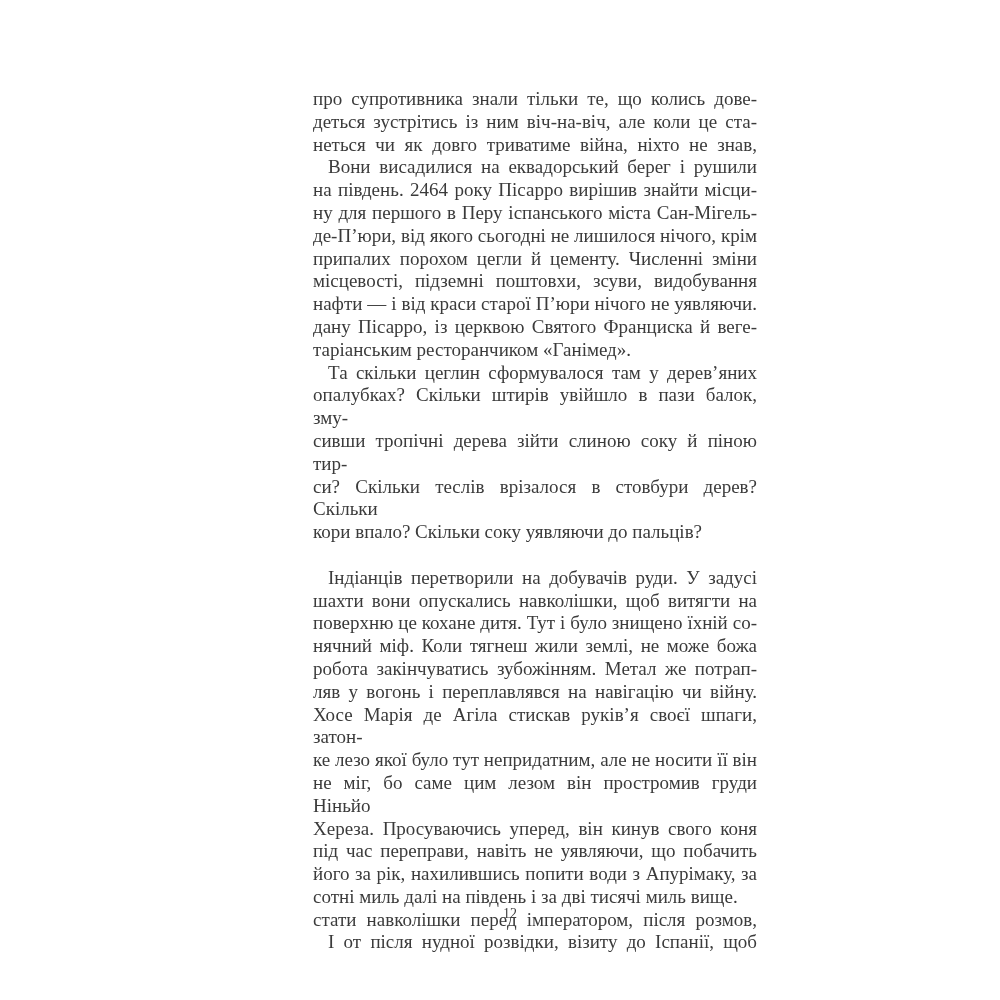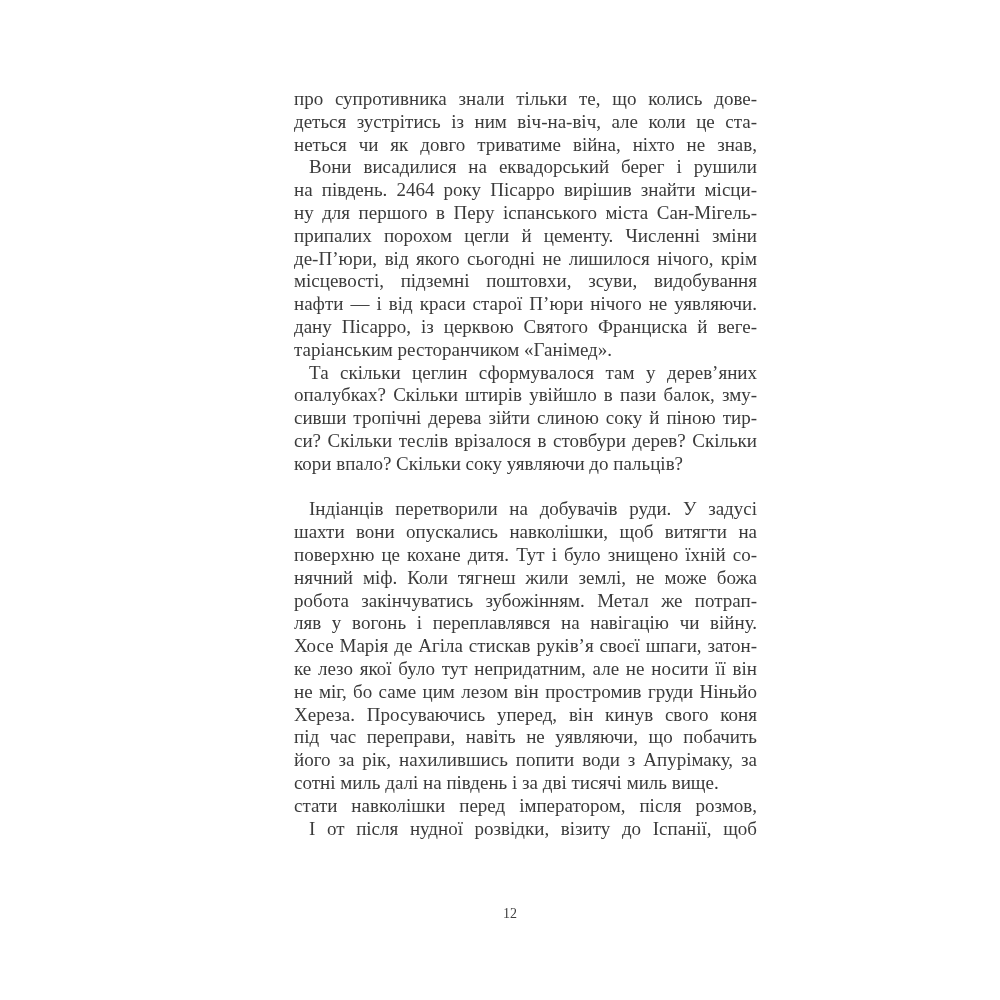--- a/index.html
+++ b/index.html
@@ -26,20 +26,21 @@
   .paragraph {
     margin: 0;
   }
   .paragraph.section-break {
     margin-top: 22.8px;
   }
   .line {
     text-align: justify;
     text-align-last: justify;
     white-space: normal;
+    margin-left: 19px;
   }
   .line.lastline {
     text-align-last: auto;
   }
   .line.indent {
     text-indent: 15px;
   }
   .page-number {
     position: absolute;
     left: 294px;
@@ -58,22 +59,22 @@
 <div class="text-block">
     <div class="paragraph">
       <div class="line">про супротивника знали тільки те, що колись дове-</div>
       <div class="line">деться зустрітись із ним віч-на-віч, але коли це ста-</div>
       <div class="line">неться чи як довго триватиме війна, ніхто не знав,</div>
     </div>
     <div class="paragraph">
       <div class="line indent">Вони висадилися на еквадорський берег і рушили</div>
       <div class="line">на південь. 2464 року Пісарро вирішив знайти місци-</div>
       <div class="line">ну для першого в Перу іспанського міста Сан-Мігель-</div>
+      <div class="line">де-П’юри, від якого сьогодні не лишилося нічого, крім</div>
       <div class="line">припалих порохом цегли й цементу. Численні зміни</div>
-      <div class="line">де-П’юри, від якого сьогодні не лишилося нічого, крім</div>
       <div class="line">місцевості, підземні поштовхи, зсуви, видобування</div>
       <div class="line">нафти — і від краси старої П’юри нічого не уявляючи.</div>
       <div class="line">дану Пісарро, із церквою Святого Франциска й веге-</div>
       <div class="line lastline">таріанським ресторанчиком «Ганімед».</div>
     </div>
     <div class="paragraph">
       <div class="line indent">Та скільки цеглин сформувалося там у дерев’яних</div>
       <div class="line">опалубках? Скільки штирів увійшло в пази балок, зму-</div>
       <div class="line">сивши тропічні дерева зійти слиною соку й піною тир-</div>
       <div class="line">си? Скільки теслів врізалося в стовбури дерев? Скільки</div>

